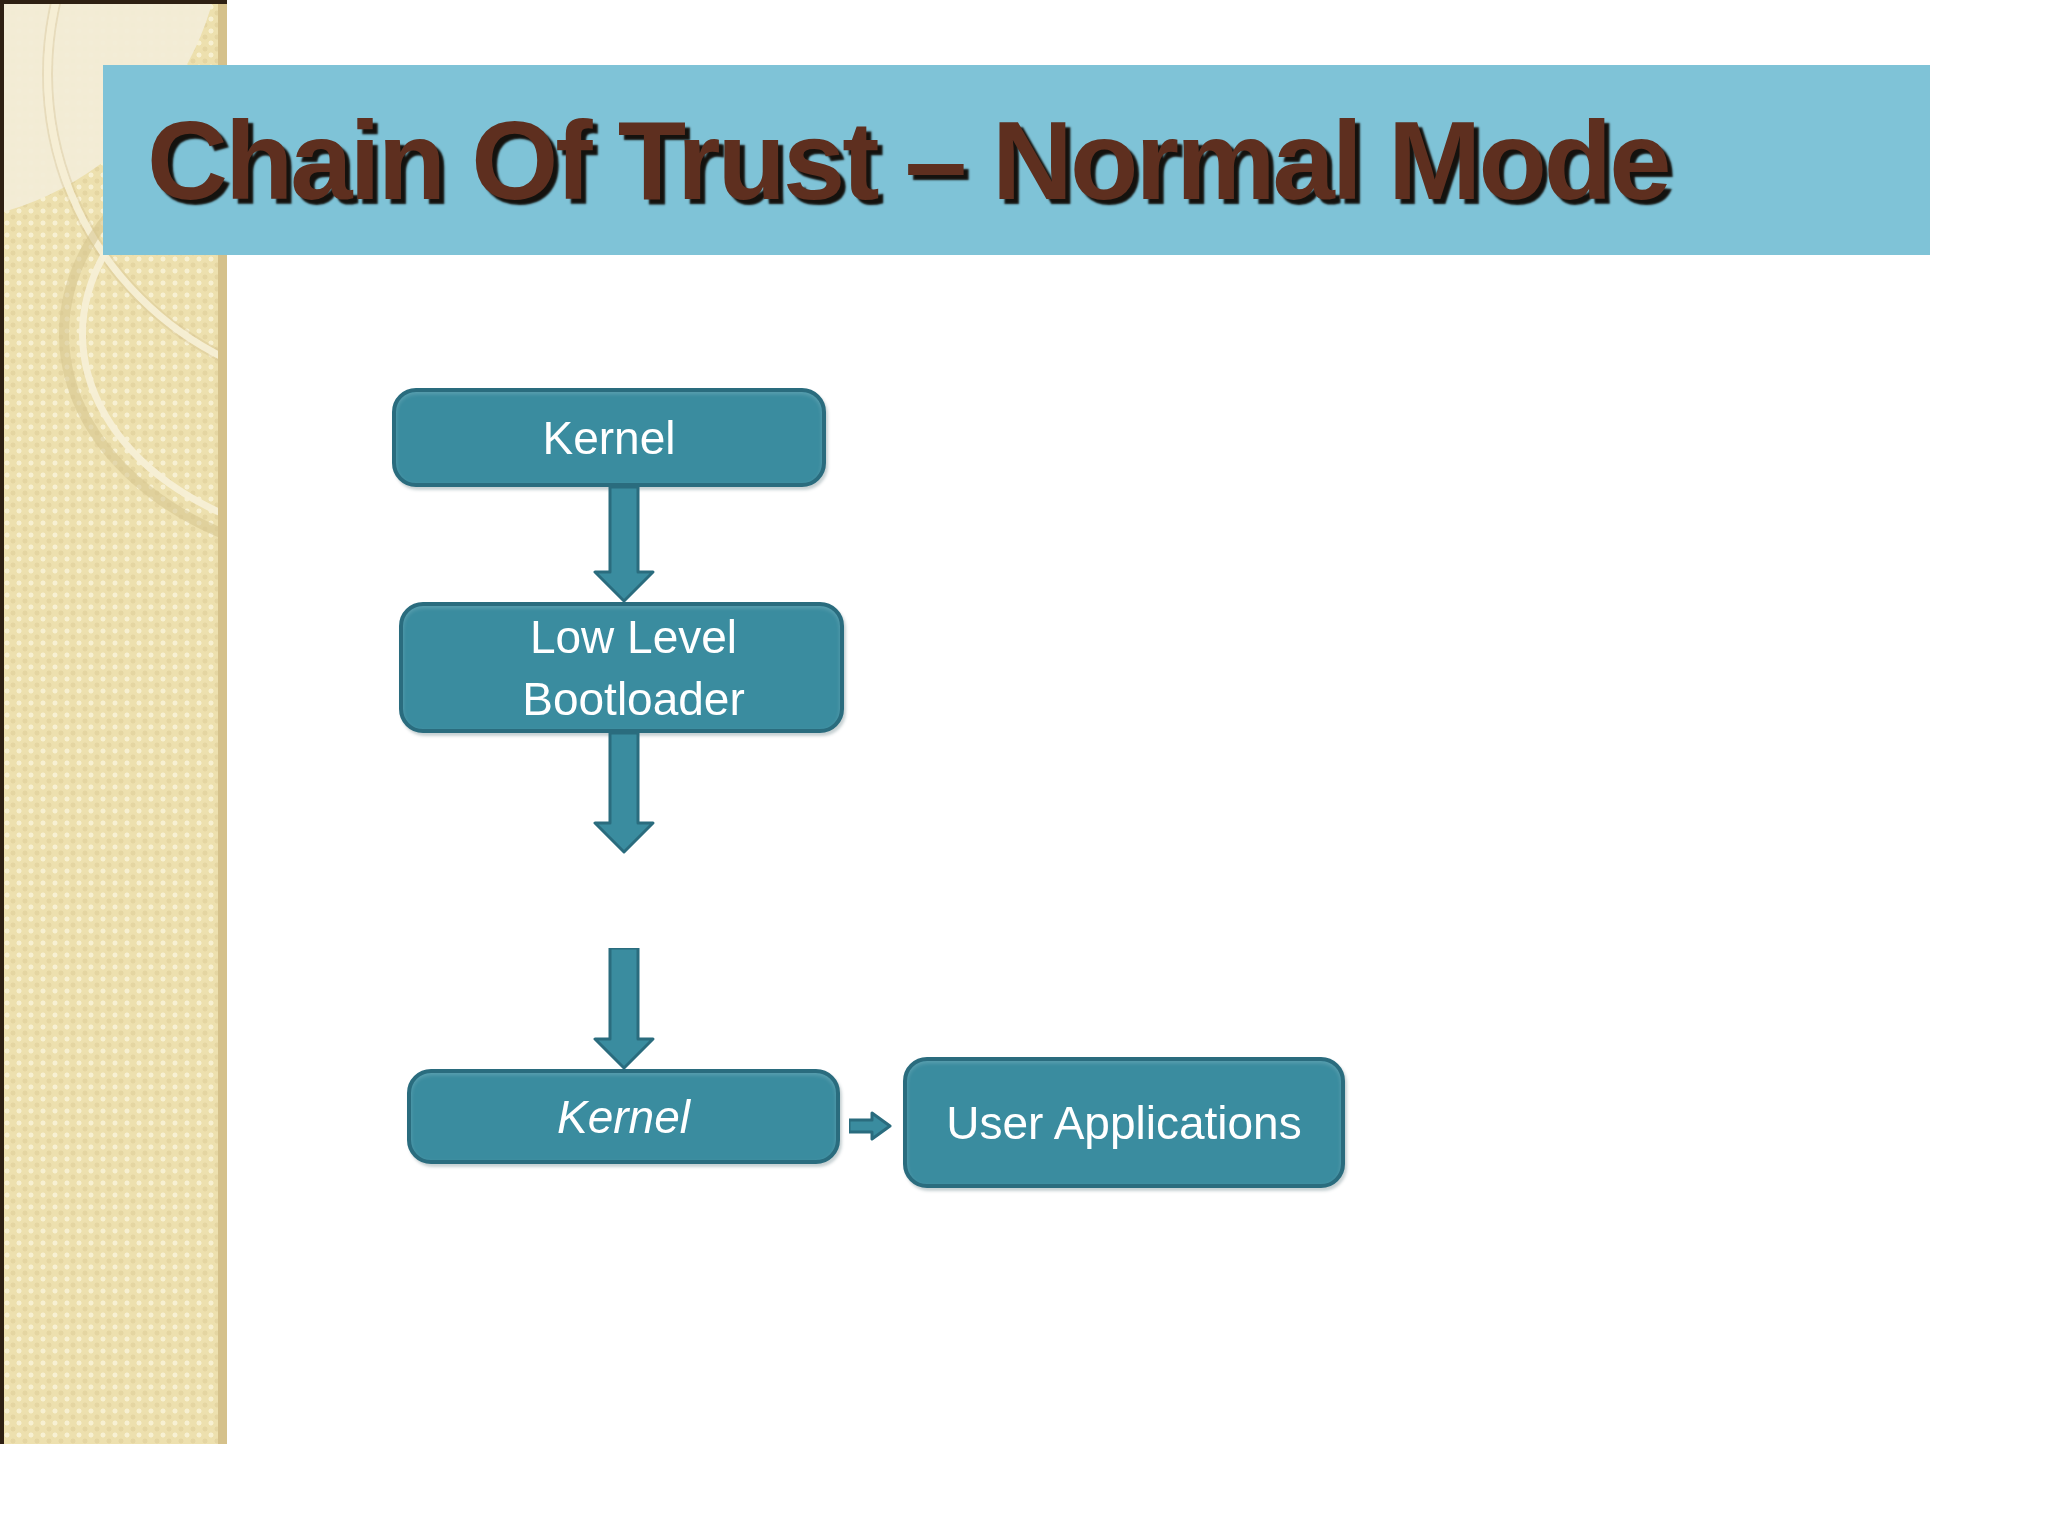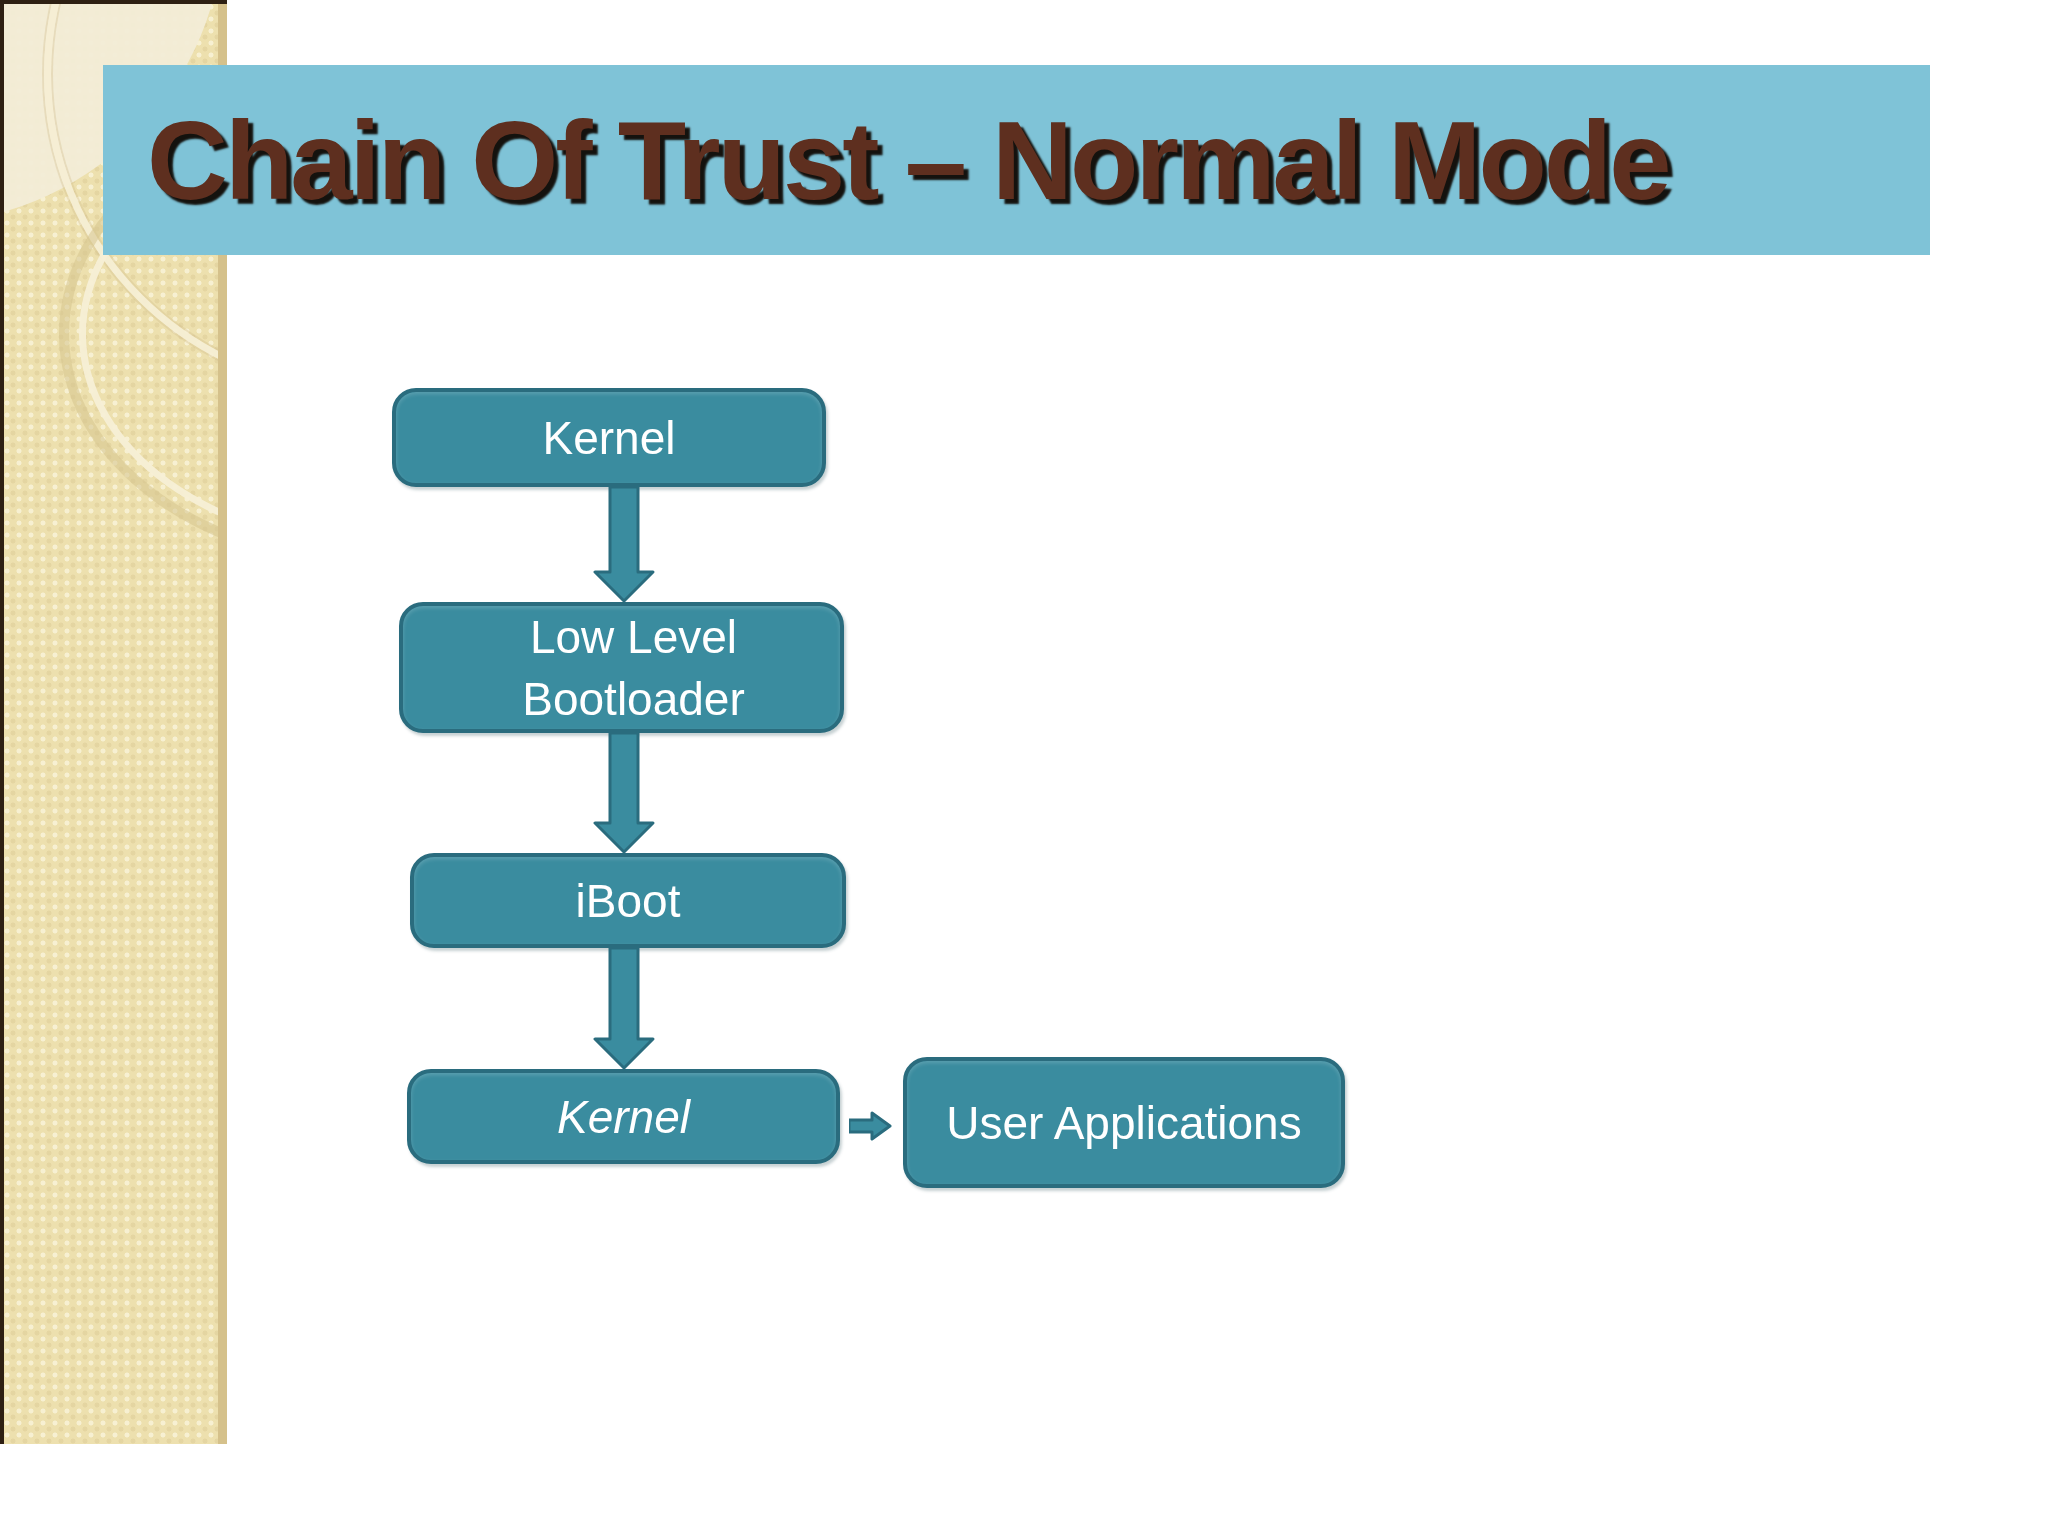--- a/index.html
+++ b/index.html
@@ -126,23 +126,20 @@
 
   <div class="node node-llb">
     <span>Low Level
 Bootloader</span>
   </div>
 
   <svg class="arrow arrow-2" width="64" height="122" viewBox="0 0 64 122">
     <path d="M18 0 H46 V90 H61 L32 119 L3 90 H18 Z" fill="#3A8C9F" stroke="#2A6C7E" stroke-width="3" stroke-linejoin="round"></path>
   </svg>
 
-  <div class="node node-iboot">
-    <span>iBoot</span>
-  </div>
 
   <svg class="arrow arrow-3" width="64" height="123" viewBox="0 0 64 123">
     <path d="M18 0 H46 V91 H61 L32 120 L3 91 H18 Z" fill="#3A8C9F" stroke="#2A6C7E" stroke-width="3" stroke-linejoin="round"></path>
   </svg>
 
   <div class="node node-kernel">
     <span>Kernel</span>
   </div>
 
   <svg class="arrow arrow-4" width="44" height="32" viewBox="0 0 44 32">

